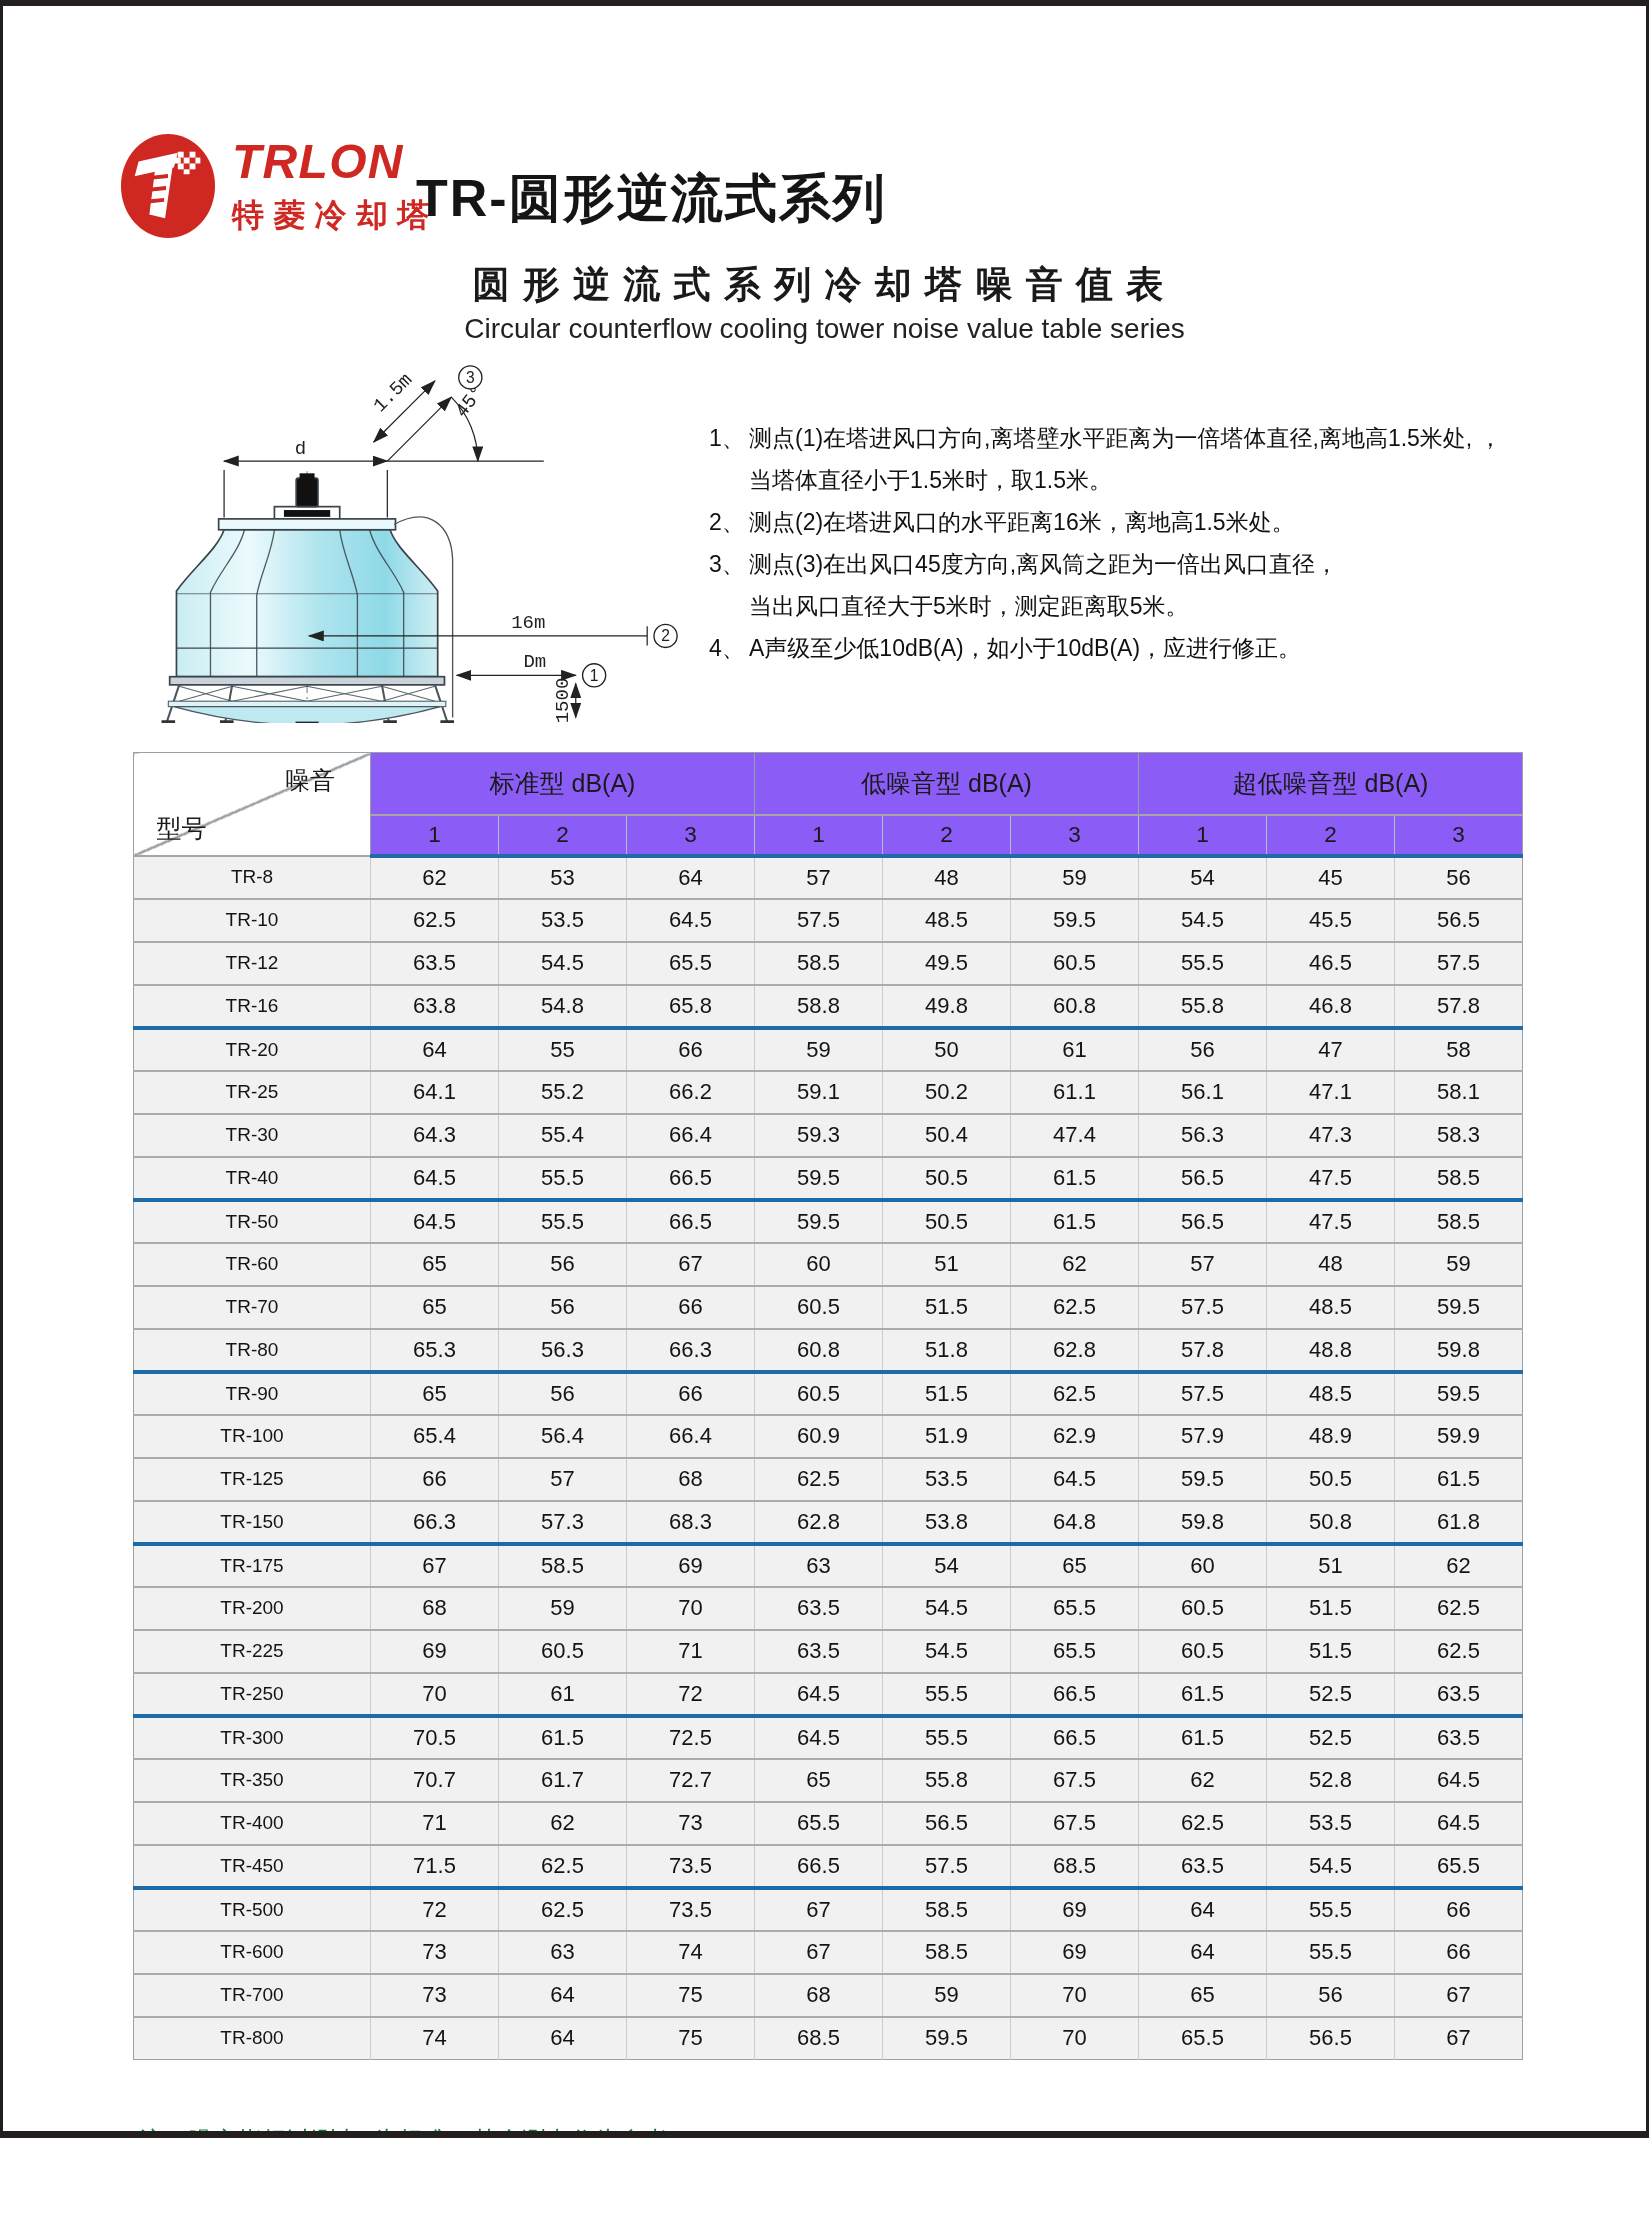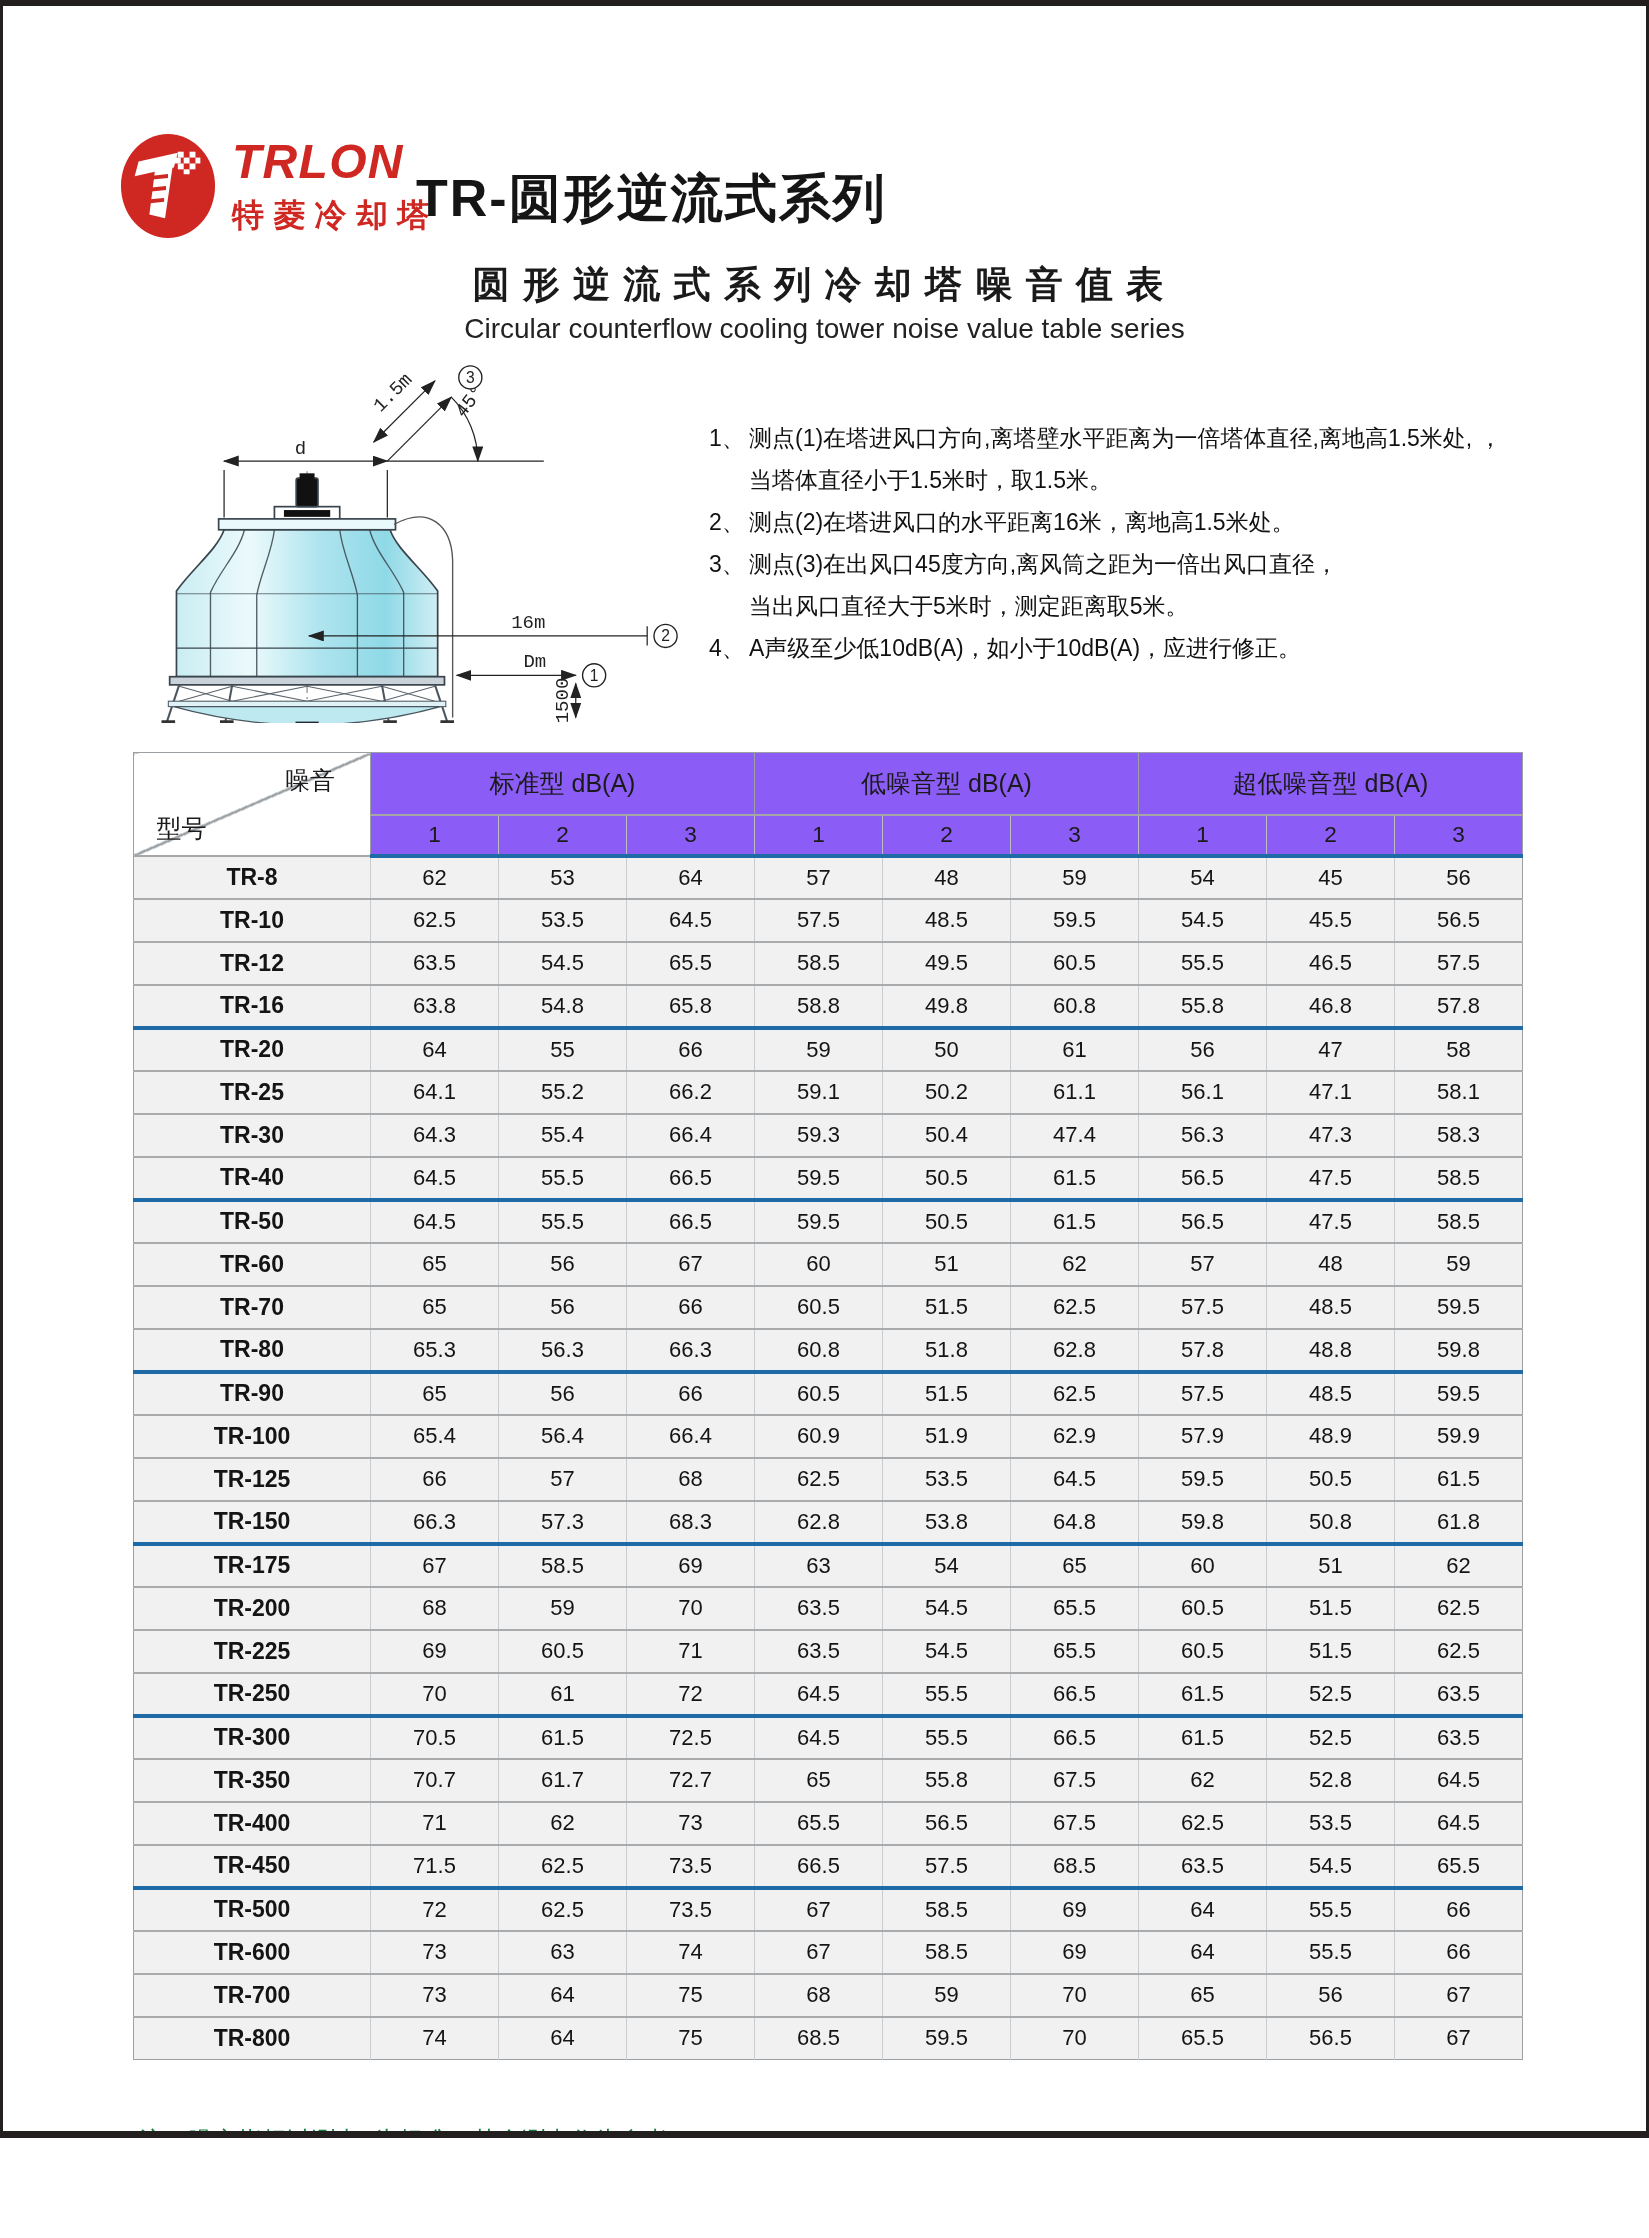--- a/index.html
+++ b/index.html
@@ -41,21 +41,21 @@
   table.noise thead tr.grp-row th { height:62px; font-size:25px; border-left:1.3px solid #9aa0a4; border-bottom:2px solid #a6a6a6; }
   table.noise thead tr.sub-row th { height:41px; font-size:22.6px; border-left:1.3px solid #b9bec1; }
   table.noise thead th.corner { border-left:none; position:relative; background:
       linear-gradient(to bottom right, transparent calc(50% - 1.3px), #9aa0a4 calc(50% - 1.3px), #9aa0a4 calc(50% + 1.3px), transparent calc(50% + 1.3px));
       border-right:1.3px solid #9aa0a4; border-bottom:none; font-size:25px; }
   table.noise thead th.corner .corner-top { position:absolute; top:10.6px; right:35px; }
   table.noise thead th.corner .corner-bottom { position:absolute; bottom:9.3px; left:22.6px; }
   table.noise thead tr.sub-row th { border-bottom:4px solid #1e6ba8; }
   table.noise tbody td { background:#f1f1f1; height:43px; text-align:center; vertical-align:middle;
       font-size:22px; color:#141414; border-left:1.3px solid #c9cdd0; border-bottom:2px solid #a9abad; }
-  table.noise tbody td.model { border-left:none; font-size:23px;font-weight:bold; }
+  table.noise tbody td.model { border-left:none; font-size:19px; }
   table.noise tbody tr.group-end td { border-bottom:4px solid #1e6ba8; }
   table.noise tbody tr:last-child td { border-bottom:none; }
   
   .footnote { position:absolute; left:136px; top:2118px; font-size:24.6px; color:#15803d; }
   .page-num { position:absolute; left:1543px; top:2186px; font-size:28px; color:#737373; }
 </style>
 </head>
 <body>
 
 <div class="page">

